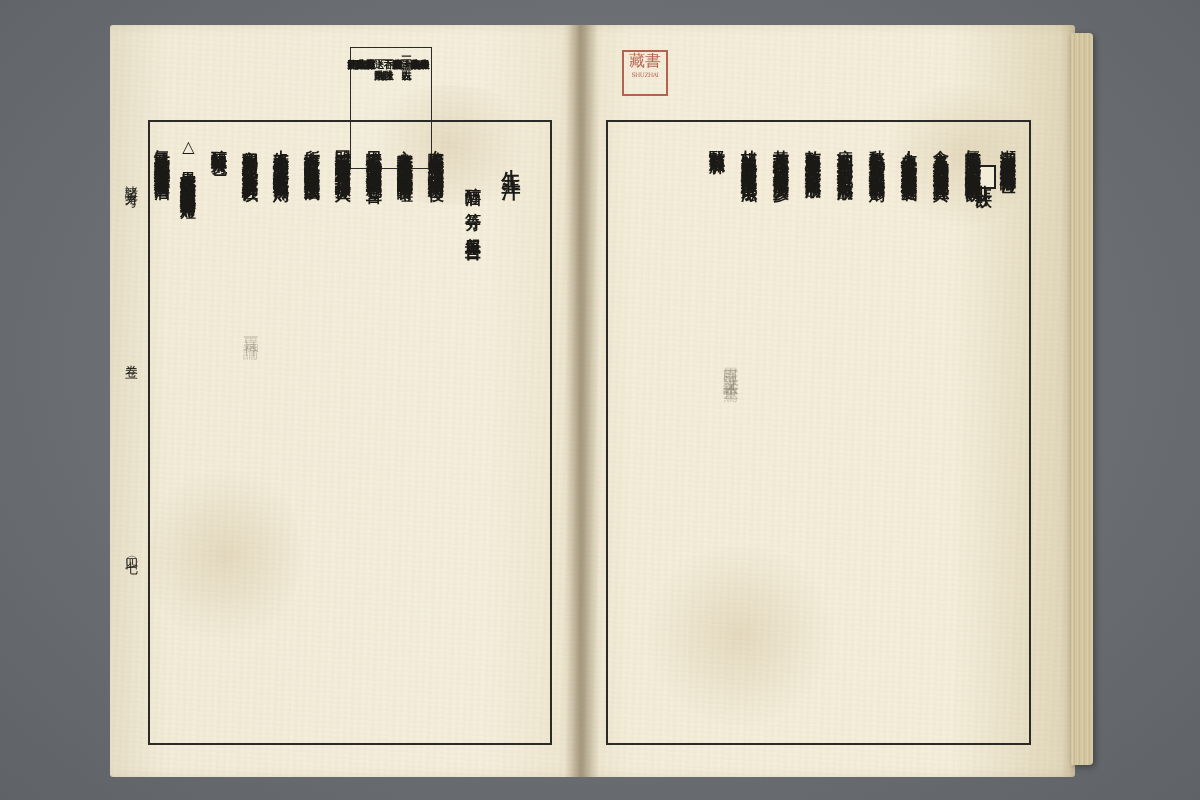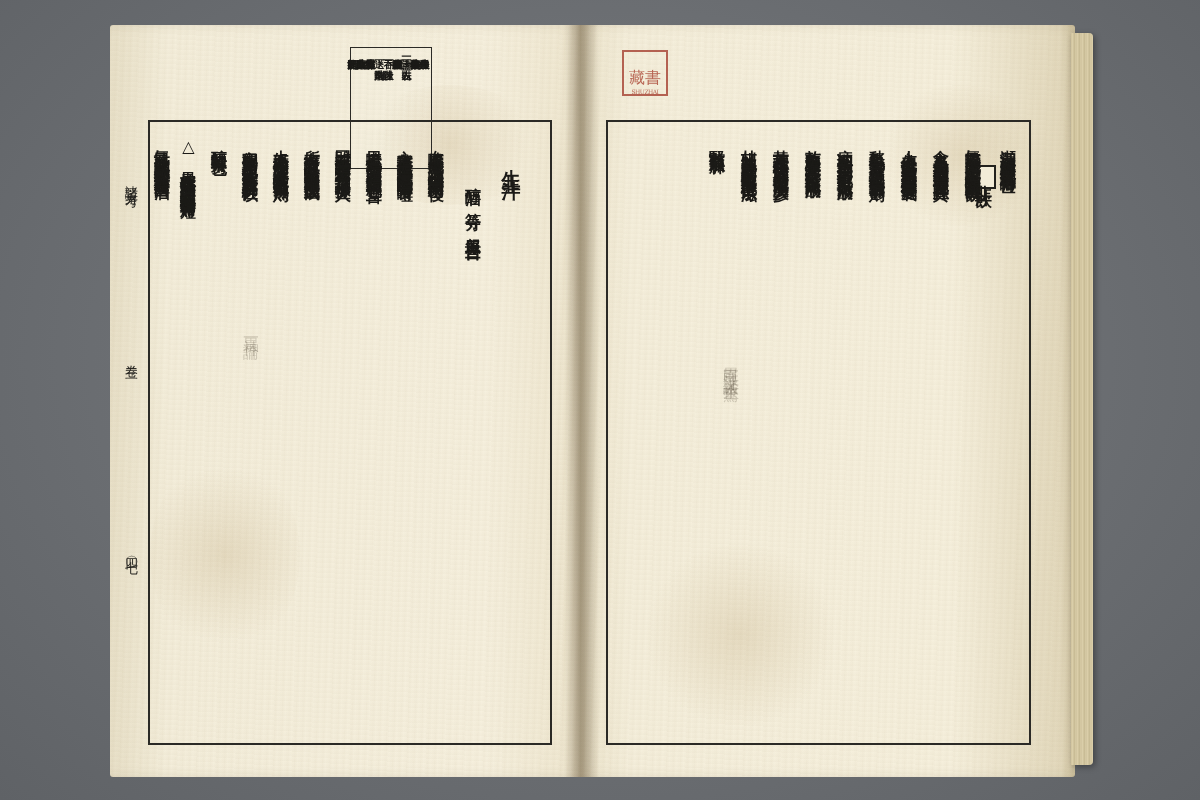--- a/index.html
+++ b/index.html
@@ -162,21 +162,21 @@
     left: 512px;
     top: 25px;
     width: 46px;
     height: 46px;
     border: 2px solid #a33b2c;
     color: #a8402f;
     font-size: 9px;
     line-height: 1.05;
     text-align: center;
     letter-spacing: 0px;
-    padding-top: 18px;
+    padding-top: 1px;
     box-sizing: border-box;
     opacity: .78;
     font-family: "DejaVu Serif", serif;
   }
   .seal span { display: block; font-size: 16px; }
   .seal small { font-size: 6px; letter-spacing: -.5px; }
 
   
   .ghost {
     position: absolute;

